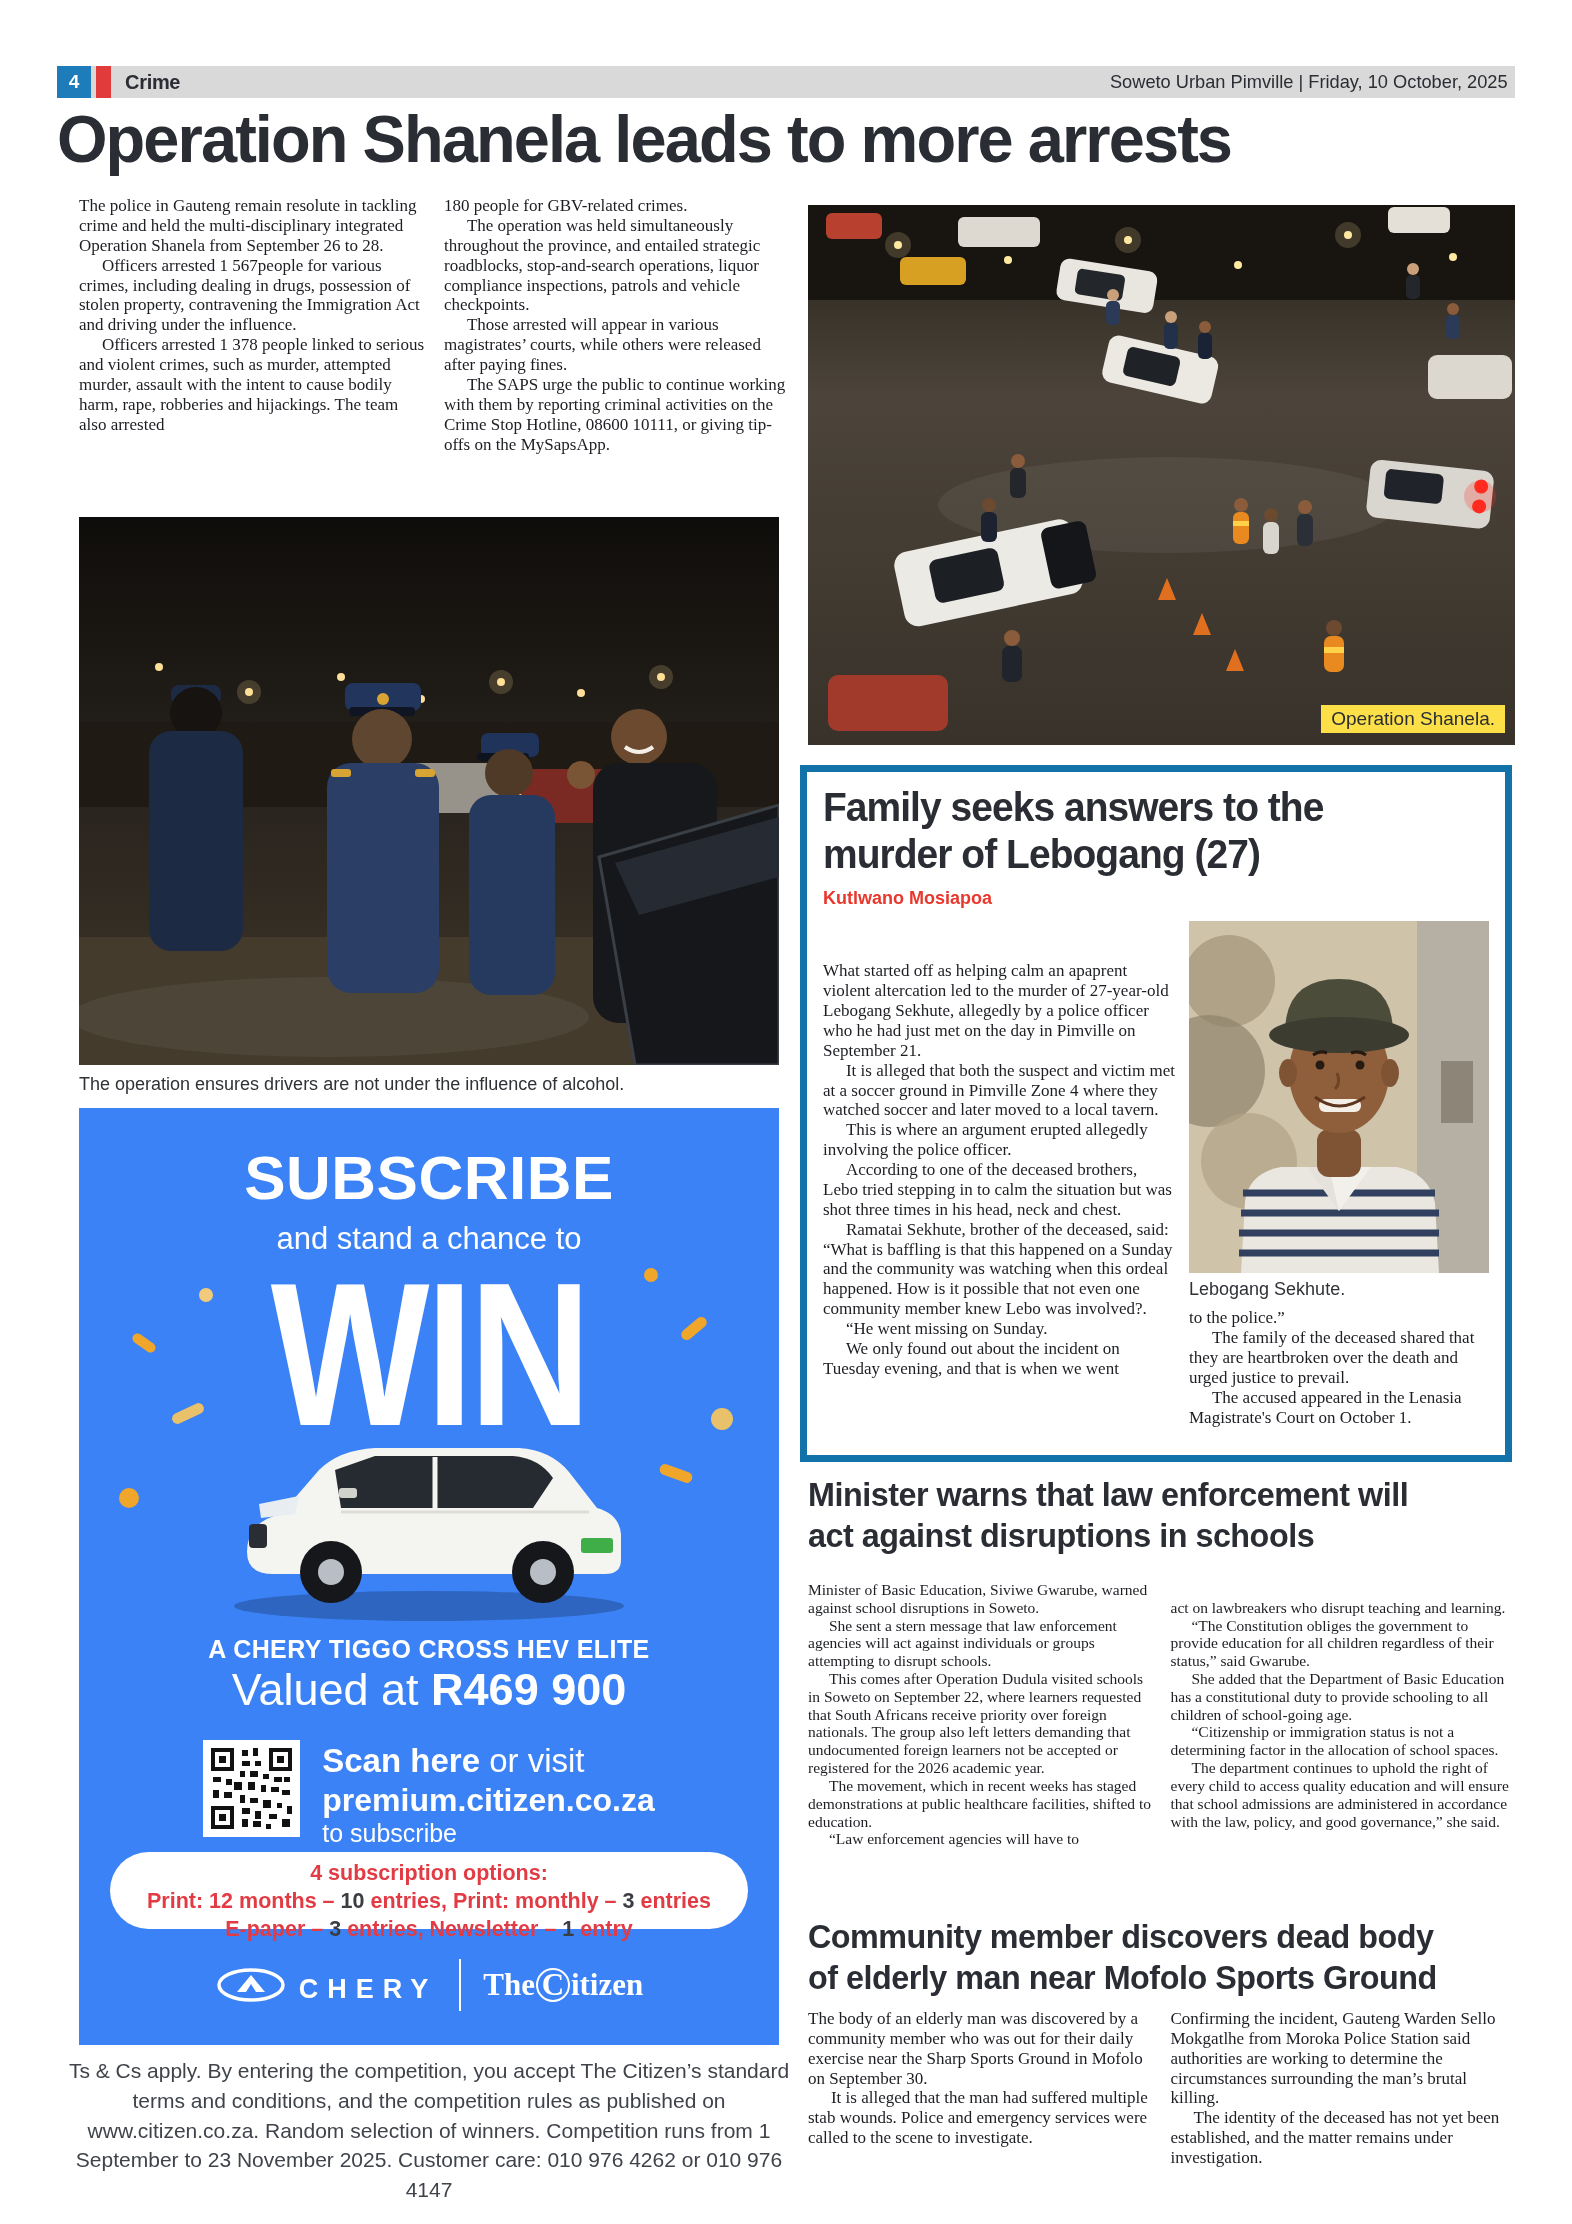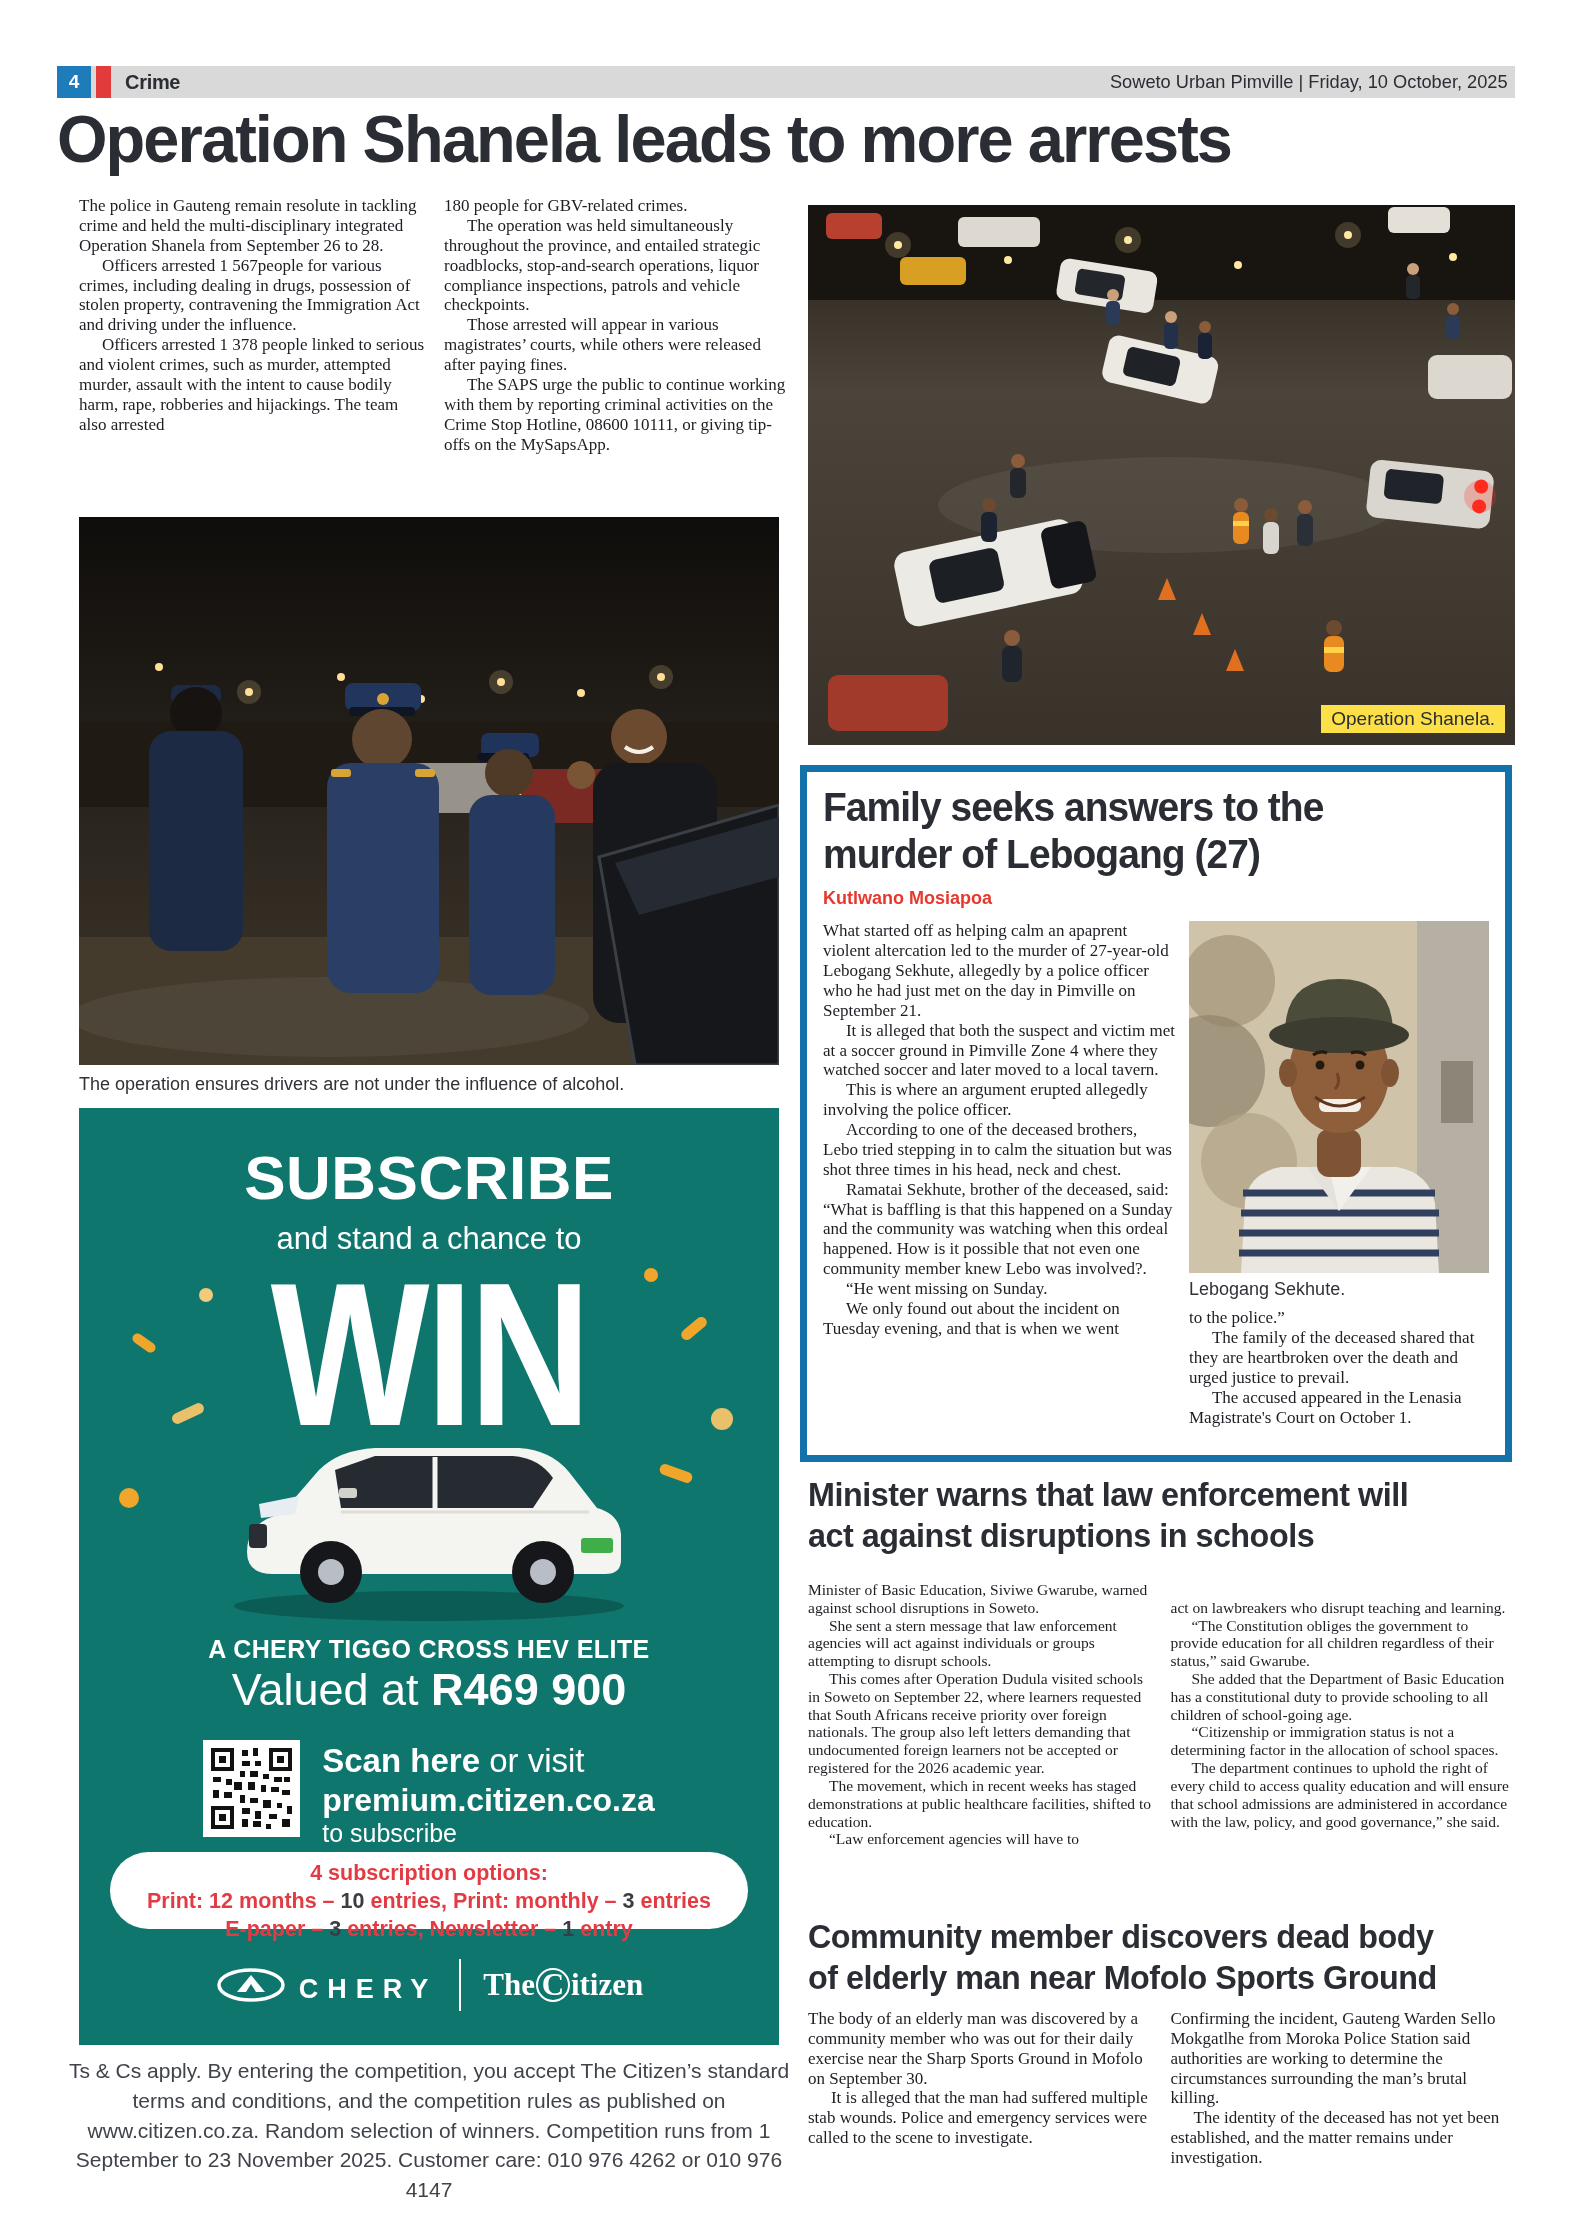--- a/index.html
+++ b/index.html
@@ -40,37 +40,37 @@
   .photo-left { left:79px; top:517px; width:700px; height:548px; }
   .caption-left { position:absolute; left:79px; top:1074px; width:700px;
     font-size:18px; color:#2f3237; }
   
   .bluebox { position:absolute; left:800px; top:765px; width:712px; height:697px;
     border:7px solid #1472ab; background:#fff; padding:12px 16px 10px 16px; }
   .bluebox .h2 { font-size:41px; font-weight:700; color:#2a2d33; line-height:1.15;
     letter-spacing:-1px; transform:scaleX(.95); transform-origin:left top; }
   .byline { color:#e8372c; font-weight:bold; font-size:18px; margin-top:10px; }
   .family-content { display:flex; gap:14px; margin-top:12px; }
-  .family-left { width:352px; }
+  .family-left { width:352px;margin-top:40px; }
   .family-right { width:300px; }
   .portrait { width:300px; height:352px; overflow:hidden; }
   .portrait svg { display:block; width:100%; height:100%; }
   .portrait-caption { font-size:18px; color:#2f3237; margin:6px 0 8px 0; }
   
   .sub-article { position:absolute; left:808px; width:707px; }
   .sub-h2 { font-size:34px; font-weight:700; color:#2a2d33; line-height:1.22;
     letter-spacing:-.5px; transform:scaleX(.95); transform-origin:left top; white-space:nowrap; }
   .minister { top:1474px; }
   .minister .cols { margin-top:24px;align-items:center; }
   .minister .serif p { font-size:15.5px; line-height:1.15; }
   .community { top:1916px; }
   .community .cols { margin-top:10px; }
   
   .ad { position:absolute; left:79px; top:1108px; width:700px; height:937px;
-    background:#0f766e; color:#fff; overflow:hidden; }
+    background:#3b82f6; color:#fff; overflow:hidden; }
   .ad .subscribe { position:absolute; top:34px; width:100%; text-align:center;
     font-size:62px; font-weight:800; letter-spacing:.5px; }
   .ad .tagline { position:absolute; top:113px; width:100%; text-align:center;
     font-size:31px; font-weight:400; }
   .ad .win { position:absolute; top:128px; width:100%; text-align:center;
     font-size:205px; font-weight:800; letter-spacing:-4px; }
   .ad .win span { display:inline-block; transform:scaleX(.82); }
   .confetti { position:absolute; background:#f0a62a; }
   .c1 { left:52px; top:230px; width:26px; height:10px; border-radius:5px; transform:rotate(35deg); }
   .c2 { left:92px; top:300px; width:34px; height:11px; border-radius:6px; transform:rotate(-25deg); background:#e8c16a; }

